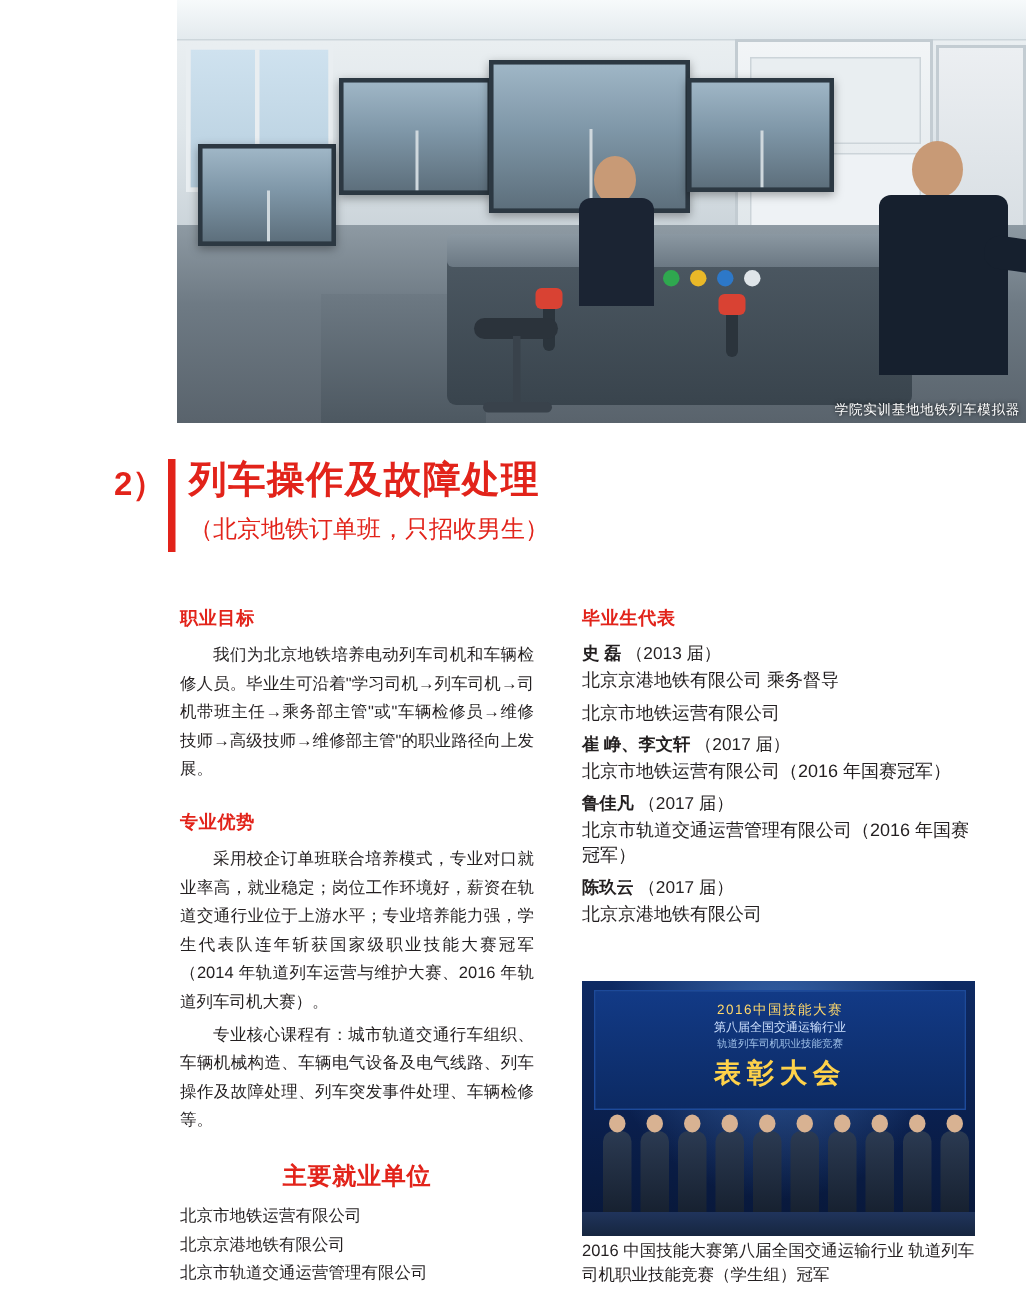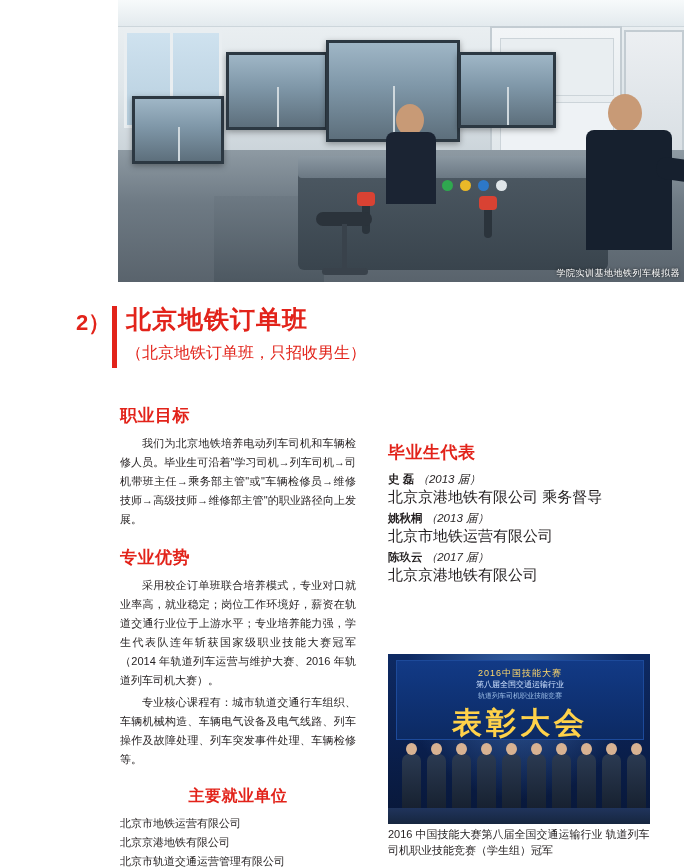--- a/index.html
+++ b/index.html
@@ -175,43 +175,43 @@
   .title-sub {
     position:absolute; left:126px; top:343px;
     font-size:16px; color:#e2231a;
   }
 
   
   .col-left {
     position:absolute; left:120px; top:404px; width:236px;
   }
   .col-right {
-    position:absolute; left:388px; top:404px; width:262px;margin-top:37px;
+    position:absolute; left:388px; top:404px; width:262px;
   }
   .sec-head {
-    font-size:17px; color:#e2231a; font-weight:bold;
+    font-size:12px; color:#e2231a; font-weight:bold;
     margin:0 0 7px 0; letter-spacing:.5px;
   }
   .sec-head.small { font-size:16px;text-align:center; }
   .para {
     font-size:11px; line-height:19px; color:#231f20;
     text-indent:22px; margin:0 0 3px 0; text-align:justify;
   }
   .plain {
     font-size:11px; line-height:19px; color:#231f20; margin:0;
   }
   .gap { height:14px; }
 
   .grad-list { margin:0; padding:0; list-style:none; }
   .grad-item { margin-bottom:5px; }
   .grad-name {
     font-size:11.5px; color:#231f20; font-weight:bold; line-height:17px;
   }
-  .grad-year { font-weight:normal;font-style:italic; }
-  .grad-org { font-size:15px; color:#231f20; line-height:17px; }
+  .grad-year { font-weight:normal; }
+  .grad-org { font-size:12px; color:#231f20; line-height:17px; }
 
   
   .award {
     position:absolute; left:388px; top:654px; width:262px; height:170px;
     overflow:hidden;
     background:#0b1f4e;
   }
   .award-bg {
     position:absolute; inset:0;
     background:
@@ -223,21 +223,21 @@
     background: linear-gradient(180deg,#123a86 0%, #0c2a63 100%);
     border:1px solid #1d4a9a;
   }
   .award-line {
     position:absolute; left:50%; transform:translateX(-50%);
     color:#f3d77a; white-space:nowrap; text-align:center;
   }
   .al1 { top:6px; font-size:9px; color:#ffd86b; letter-spacing:1px;}
   .al2 { top:18px; font-size:8px; color:#cfe2ff;}
   .al3 { top:30px; font-size:7px; color:#9fc0e8;}
-  .al4 { top:42px; font-size:30px; color:#ffd24a; font-weight:bold; letter-spacing:4px;}
+  .al4 { top:42px; font-size:18px; color:#ffd24a; font-weight:bold; letter-spacing:4px;}
   .award-people {
     position:absolute; left:0; bottom:14px; width:262px; height:66px;
   }
   .ap {
     position:absolute; bottom:0; width:19px; height:56px;
     background: linear-gradient(180deg,#2b3a52 0%, #16202f 100%);
     border-radius:7px 7px 0 0;
   }
   .ap:before{
     content:""; position:absolute; left:4px; top:-11px; width:11px; height:12px;
@@ -326,21 +326,21 @@
         
         
         
       </div>
     </div>
     <div class="hero-caption">学院实训基地地铁列车模拟器</div>
   </div>
 
   <div class="num">2）</div>
   <div class="title-bar"></div>
-  <div class="title-main">北京地铁订单班</div>
+  <div class="title-main">列车操作及故障处理</div>
   <div class="title-sub">（北京地铁订单班，只招收男生）</div>
 
   <div class="col-left">
     <h3 class="sec-head">职业目标</h3>
     <p class="para">我们为北京地铁培养电动列车司机和车辆检修人员。毕业生可沿着"学习司机→列车司机→司机带班主任→乘务部主管"或"车辆检修员→维修技师→高级技师→维修部主管"的职业路径向上发展。</p>
 
     <div class="gap"></div>
 
     <h3 class="sec-head">专业优势</h3>
     <p class="para">采用校企订单班联合培养模式，专业对口就业率高，就业稳定；岗位工作环境好，薪资在轨道交通行业位于上游水平；专业培养能力强，学生代表队连年斩获国家级职业技能大赛冠军（2014 年轨道列车运营与维护大赛、2016 年轨道列车司机大赛）。</p>
@@ -359,25 +359,35 @@
     <h3 class="sec-head">毕业生代表</h3>
     <ul class="grad-list">
       <li class="grad-item">
         <div class="grad-name">
           <span>史 磊</span>
           <span class="grad-year">（2013 届）</span>
         </div>
         <div class="grad-org">北京京港地铁有限公司   乘务督导</div>
       </li>
       <li class="grad-item">
+        <div class="grad-org">北京市地铁运营有限公司</div>
+      </li>
+      <li class="grad-item">
         <div class="grad-name">
-          <span>姚秋桐</span>
-          <span class="grad-year">（2013 届）</span>
-        </div>
-        <div class="grad-org">北京市地铁运营有限公司</div>
+          <span>崔 峥、李文轩</span>
+          <span class="grad-year">（2017 届）</span>
+        </div>
+        <div class="grad-org">北京市地铁运营有限公司（2016 年国赛冠军）</div>
+      </li>
+      <li class="grad-item">
+        <div class="grad-name">
+          <span>鲁佳凡</span>
+          <span class="grad-year">（2017 届）</span>
+        </div>
+        <div class="grad-org">北京市轨道交通运营管理有限公司（2016 年国赛冠军）</div>
       </li>
       <li class="grad-item">
         <div class="grad-name">
           <span>陈玖云</span>
           <span class="grad-year">（2017 届）</span>
         </div>
         <div class="grad-org">北京京港地铁有限公司</div>
       </li>
     </ul>
   </div>

